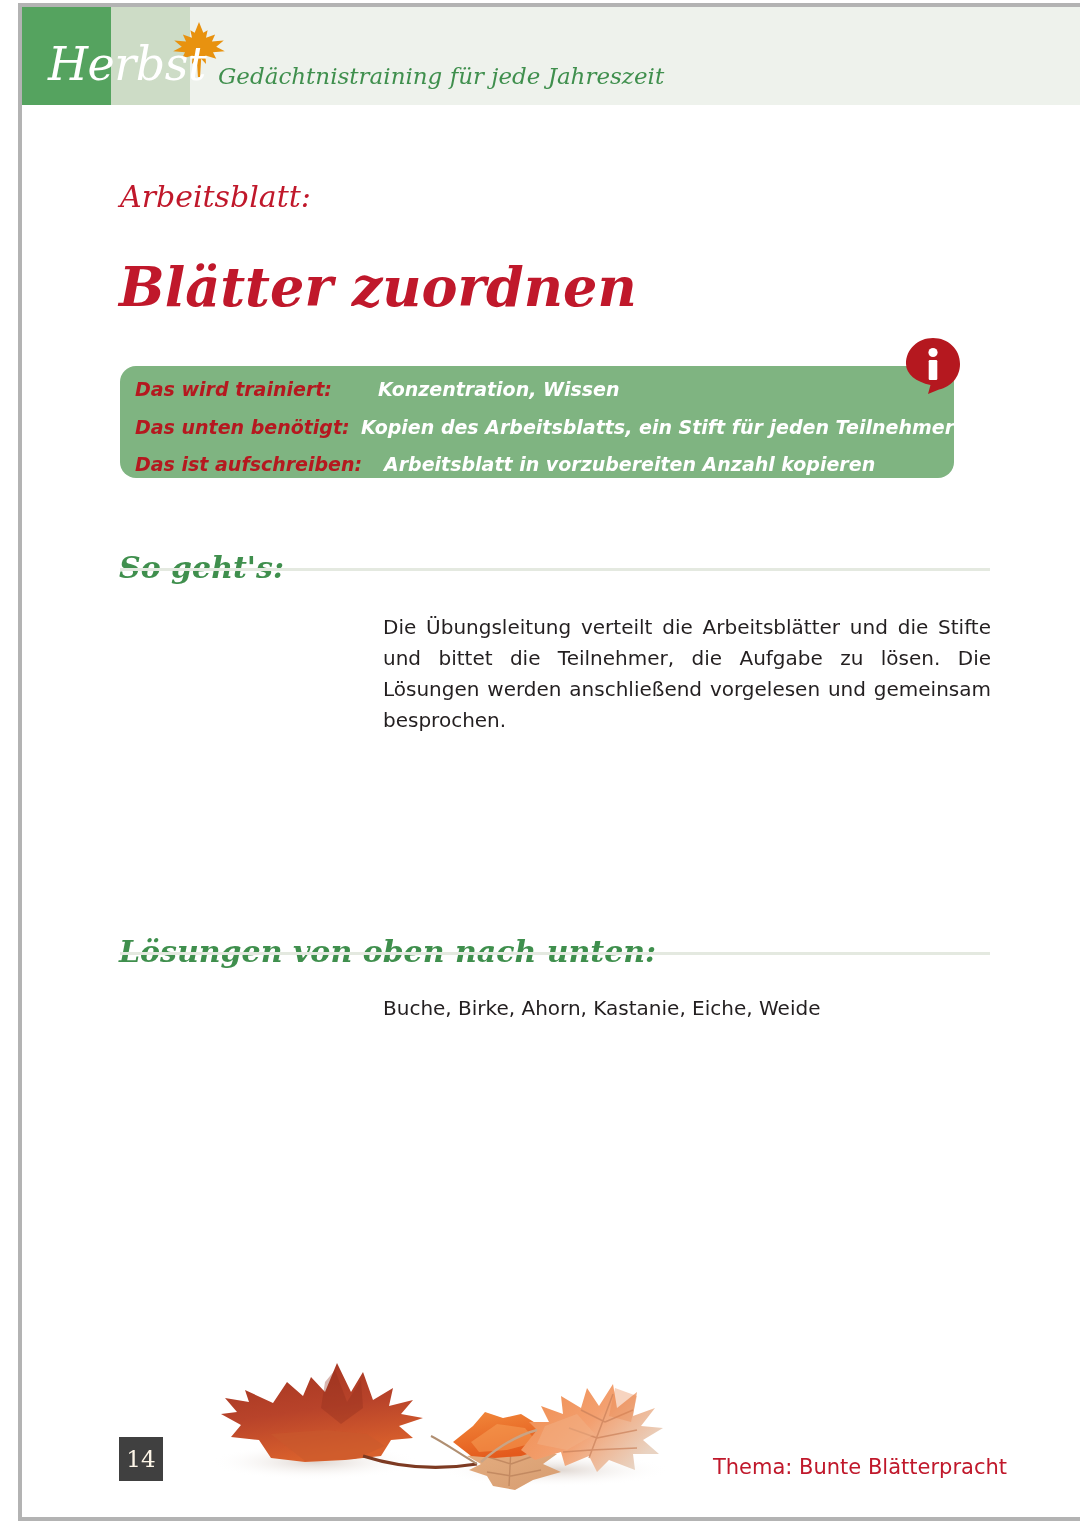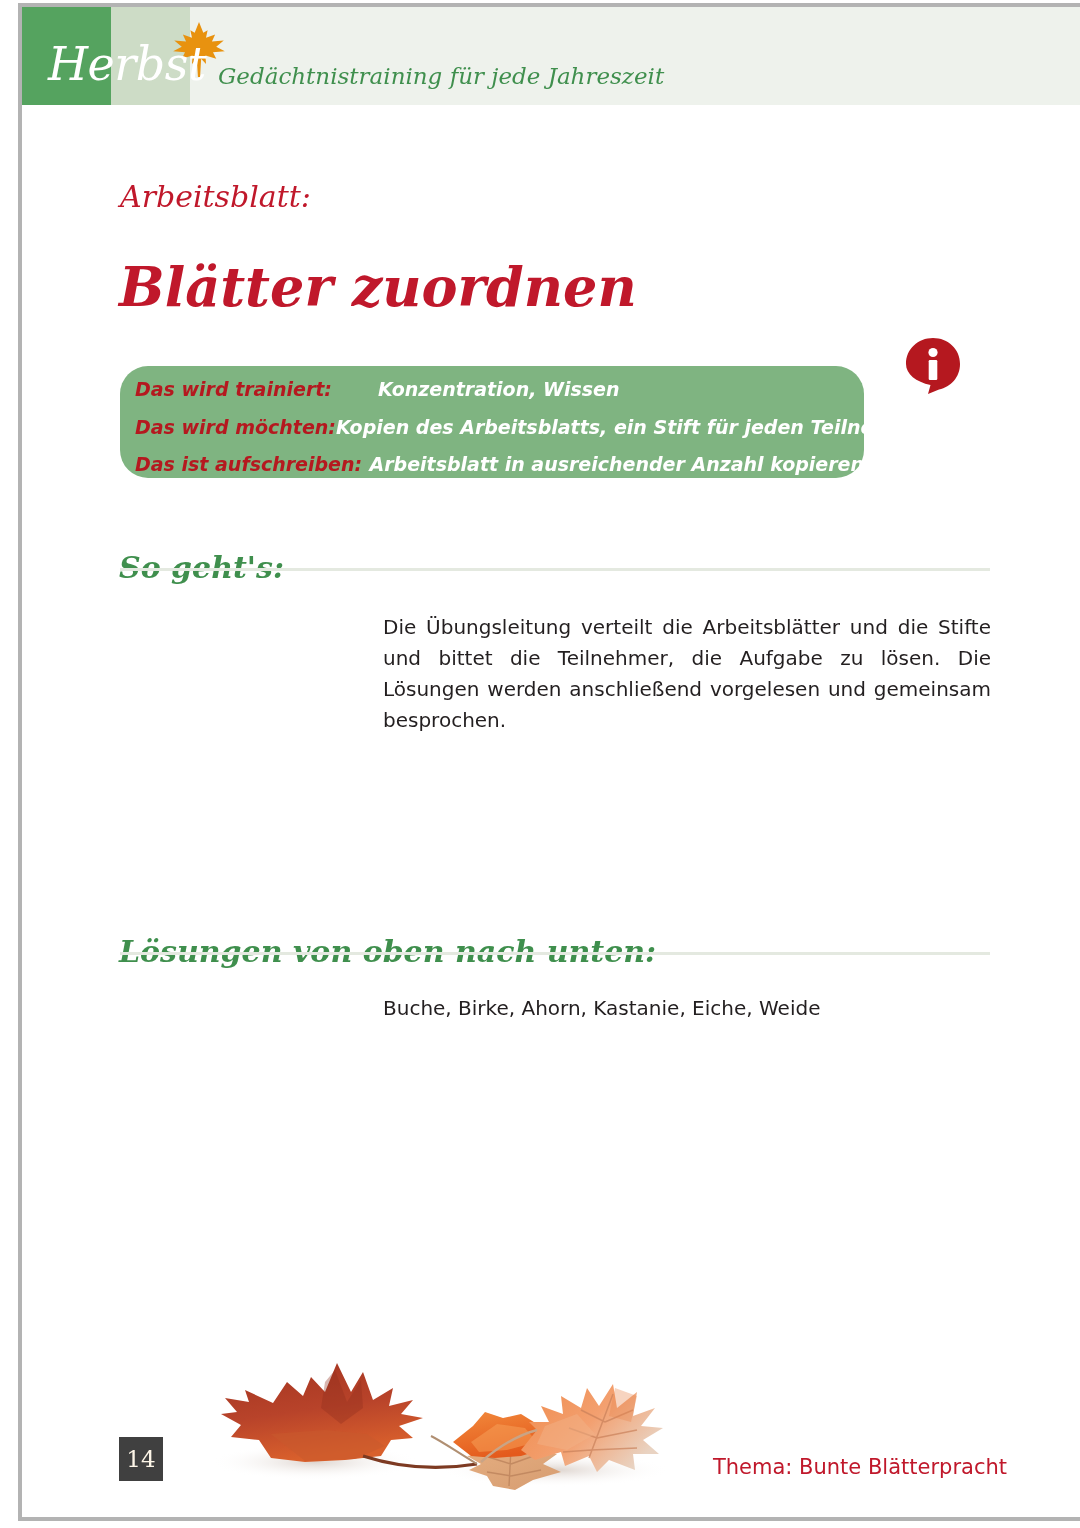--- a/index.html
+++ b/index.html
@@ -122,24 +122,24 @@
     line-height: 1.1;
     color: #c0182b;
     white-space: nowrap;
   }
 
   
   .infobox {
     position: absolute;
     left: 105px;
     top: 366px;
-    width: 744px;
+    width: 834px;
     height: 112px;
     background: #7fb481;
-    border-radius: 28px;
+    border-radius: 16px;
     box-sizing: border-box;
   }
   .info-row {
     position: absolute;
     left: 0;
     width: 100%;
     height: 38px;
     display: flex;
     align-items: center;
   }
@@ -282,26 +282,26 @@
 
   <div class="kicker">Arbeitsblatt:</div>
   <h1 class="title">Blätter zuordnen</h1>
 
   <div class="infobox">
     <div class="info-row r1">
       <div class="info-label">Das wird trainiert:</div>
       <div class="info-value">Konzentration, Wissen</div>
     </div>
     <div class="info-row r2">
-      <div class="info-label">Das wird möchten:</div>
+      <div class="info-label">Das unten benötigt:</div>
       <div class="info-value">Kopien des Arbeitsblatts, ein Stift für jeden Teilnehmer</div>
     </div>
     <div class="info-row r3">
       <div class="info-label">Das ist aufschreiben:</div>
-      <div class="info-value">Arbeitsblatt in ausreichender Anzahl kopieren</div>
+      <div class="info-value">Arbeitsblatt in vorzubereiten Anzahl kopieren</div>
     </div>
   </div>
 
   <div class="info-badge">
     <svg viewBox="0 0 58 58" width="58" height="58" aria-hidden="true">
       <path fill="#b5181f" d="M29 1 C44 1 56 12 56 27 C56 40 47 50 35 52.5 L24 57 L26.5 48 C12 45 2 37 2 27 C2 12 14 1 29 1 Z"></path>
       <circle cx="29" cy="15.5" r="4.6" fill="#ffffff"></circle>
       <rect x="24.7" y="23" width="8.6" height="20" rx="1.2" fill="#ffffff"></rect>
     </svg>
   </div>

